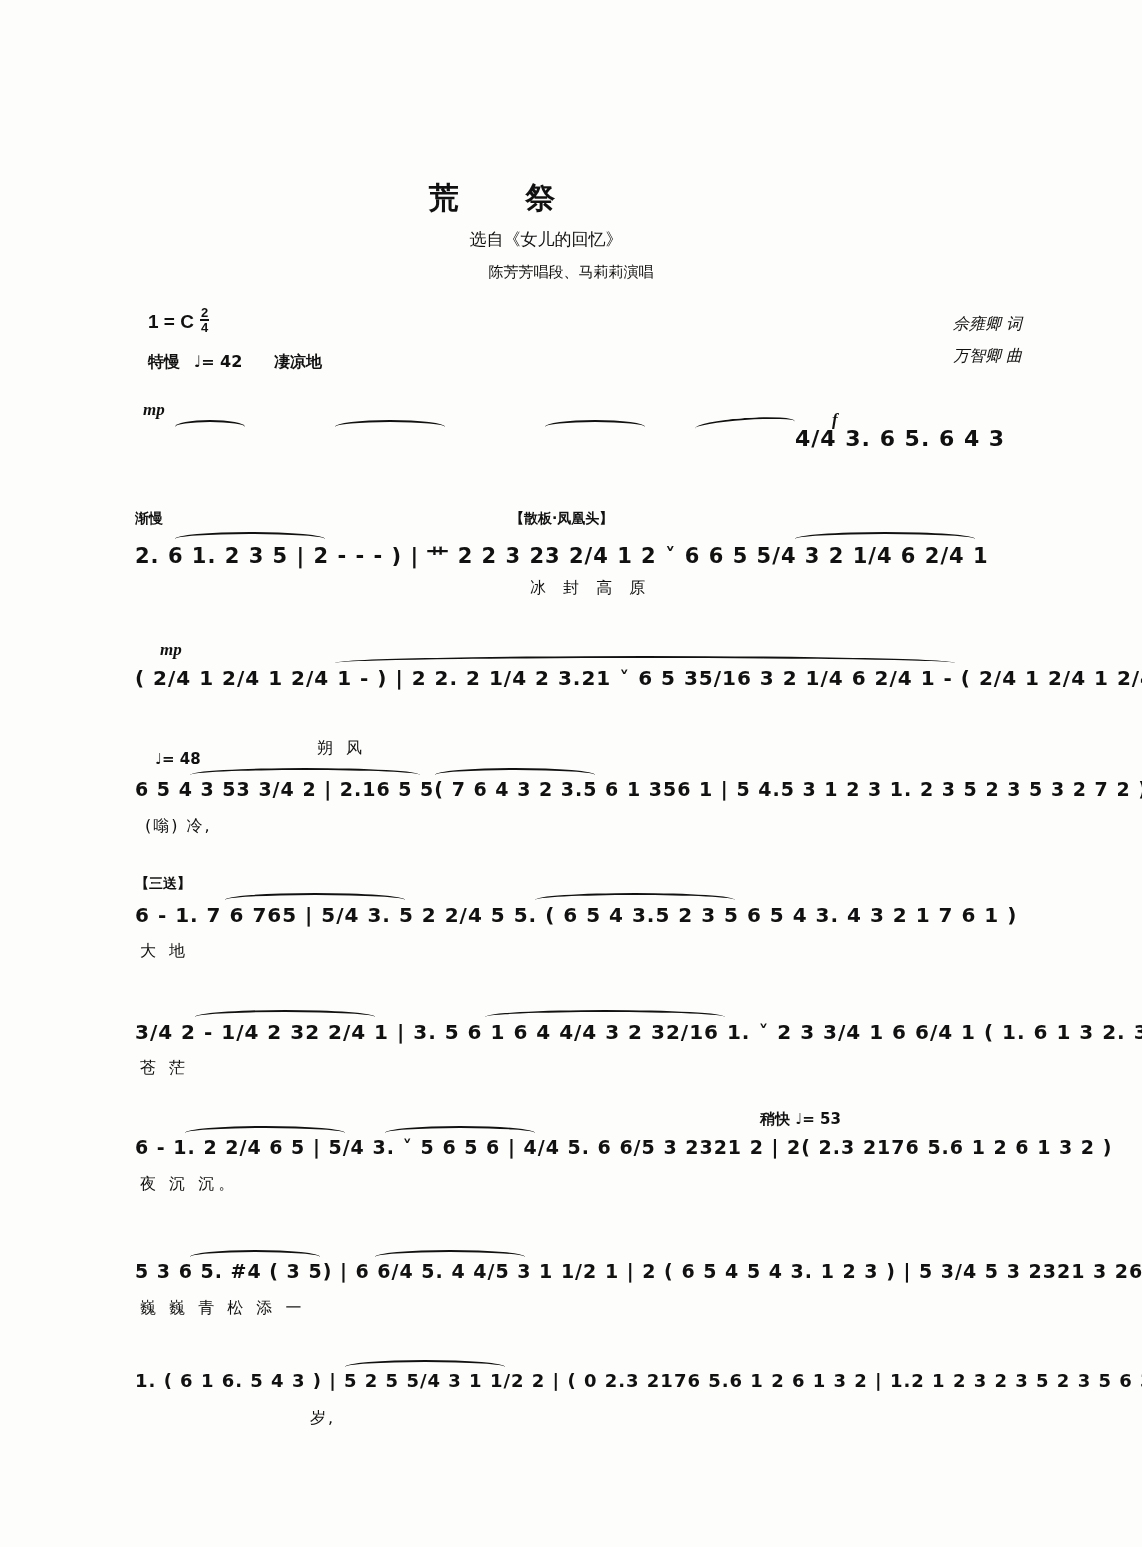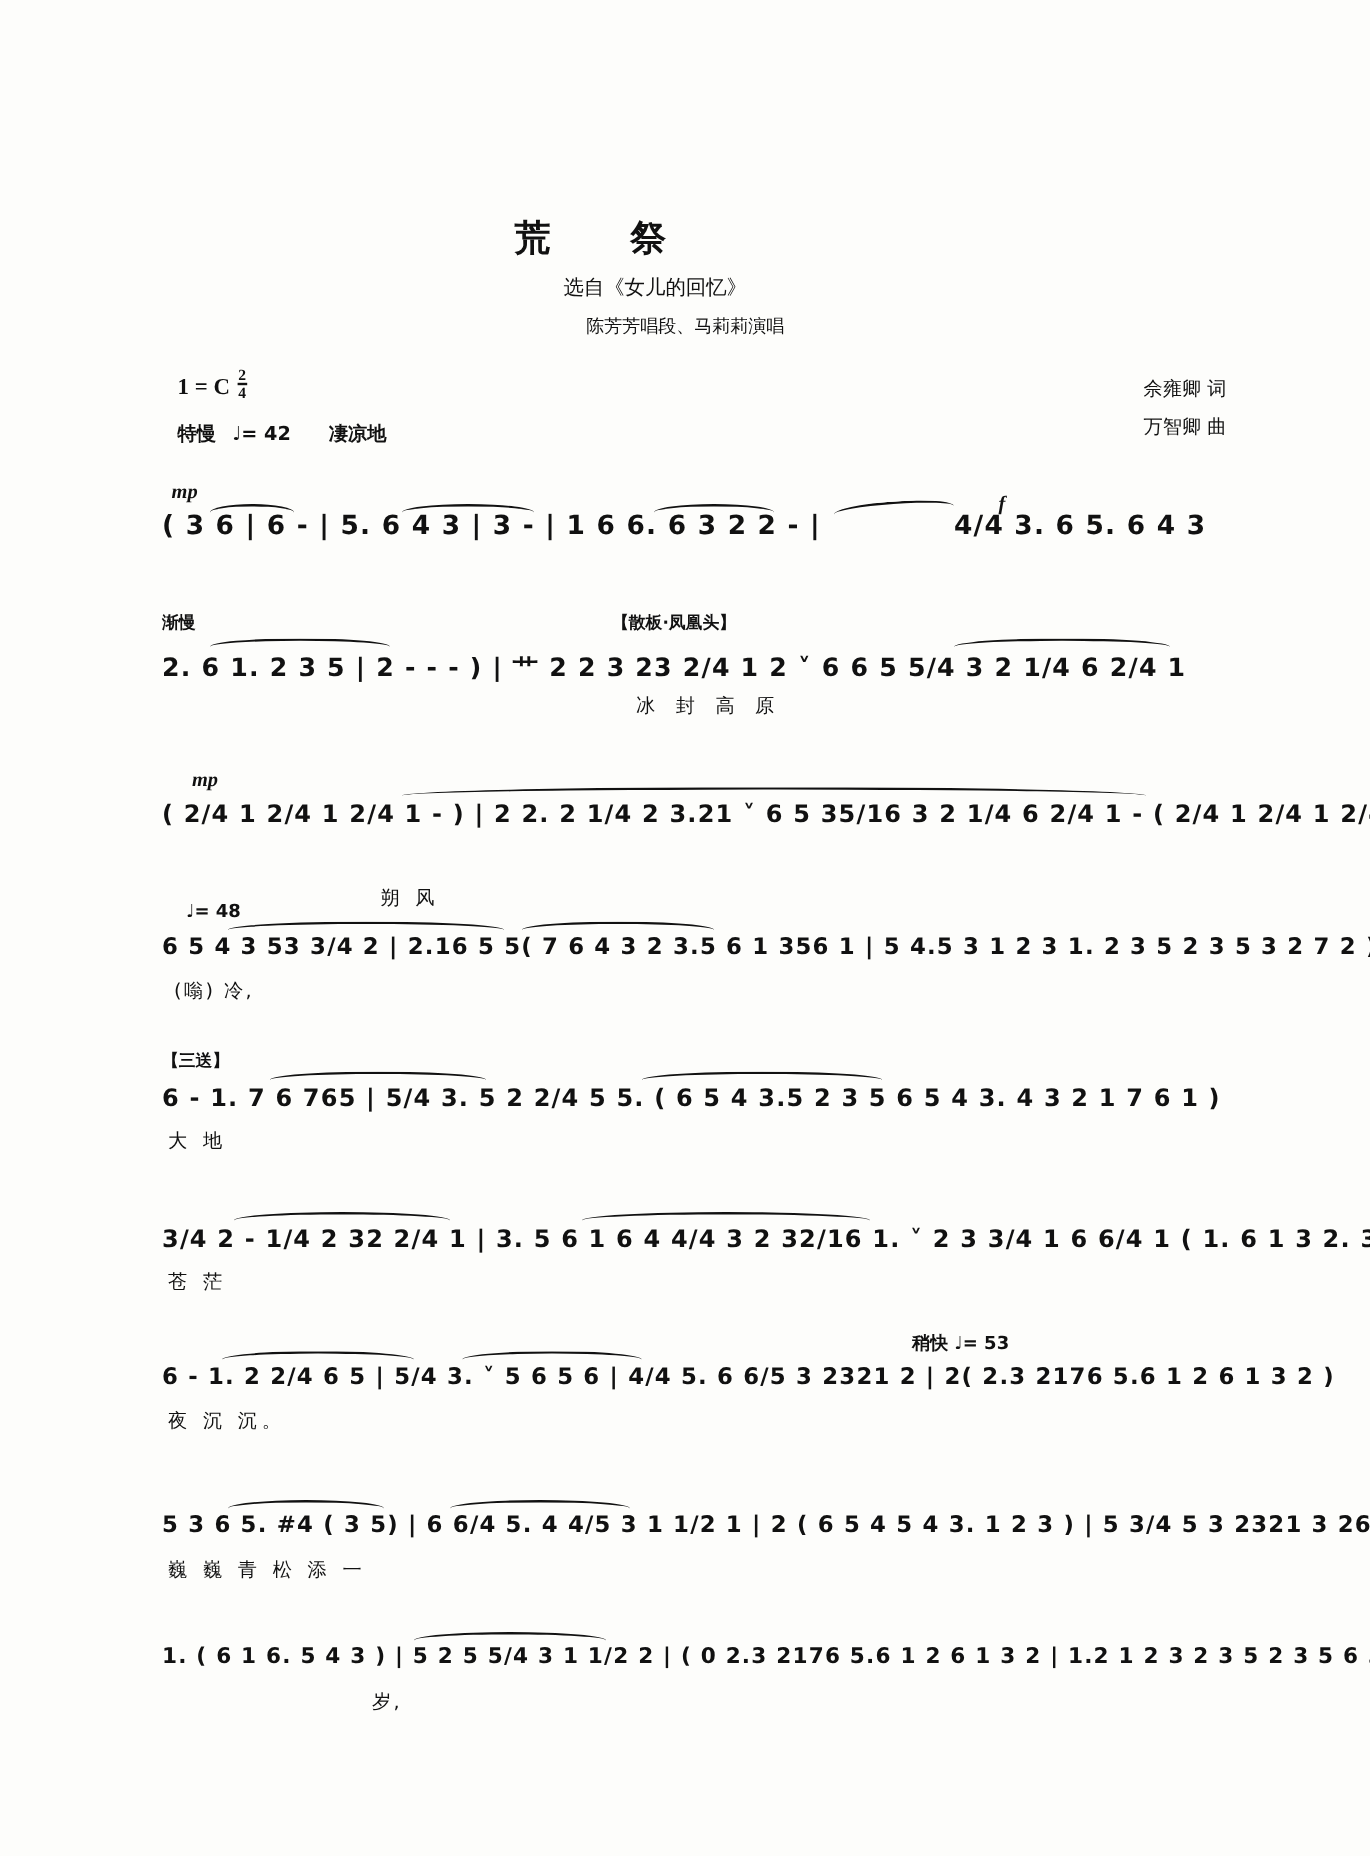--- a/index.html
+++ b/index.html
@@ -48,21 +48,21 @@
     width: 1142px;
     text-align: center;
     font-family: "DejaVu Sans", sans-serif;
     font-size: 15px;
     color: #111;
   }
   .keysig {
     position: absolute;
     left: 148px;
     top: 306px;
-    font-family: Liberation Serif, serif;
+    font-family: Liberation Sans, sans-serif;
     font-weight: bold;
     font-size: 19px;
     color: #111;
   }
   .keysig .frac {
     display: inline-block;
     vertical-align: -4px;
     margin-left: 6px;
     font-size: 13px;
     line-height: 1.0;
@@ -81,20 +81,21 @@
   }
   .credits {
     position: absolute;
     right: 120px;
     top: 308px;
     font-family: "DejaVu Sans", sans-serif;
     font-size: 16px;
     line-height: 32px;
     text-align: right;
     color: #111;
+    font-style: italic;
   }
 
   
   .system {
     position: absolute;
     left: 135px;
     width: 880px;
   }
   .dyn {
     font-family: "Liberation Serif", serif;
@@ -168,21 +169,20 @@
   </div>
 
   <div class="credits">
     <div>佘雍卿  词</div>
     <div>万智卿  曲</div>
   </div>
 
   <div class="system" style="top:400px;">
     <div class="dyn" style="margin-left:8px;">mp</div>
     <div style="position:relative;height:46px;">
-      <div class="notes" style="position:absolute;left:0;top:6px;">( 3   6   | 6   -   | 5. 6 4 3   | 3   -   | 1 6   6.   6   3 2   2   -   |</div>
       <div class="dyn" style="position:absolute;left:697px;top:-10px;">f</div>
       <div class="notes" style="position:absolute;left:660px;top:6px;">4/4  3.   6  5. 6 4 3</div>
       <div class="slur" style="left:40px;top:0px;width:70px;"></div>
       <div class="slur" style="left:200px;top:0px;width:110px;"></div>
       <div class="slur" style="left:410px;top:0px;width:100px;"></div>
       <div class="slur" style="left:560px;top:-2px;width:100px;transform:rotate(-4deg);"></div>
       <div class="beamline" style="left:0px;top:42px;width:880px;height:0;"></div>
     </div>
   </div>
 

